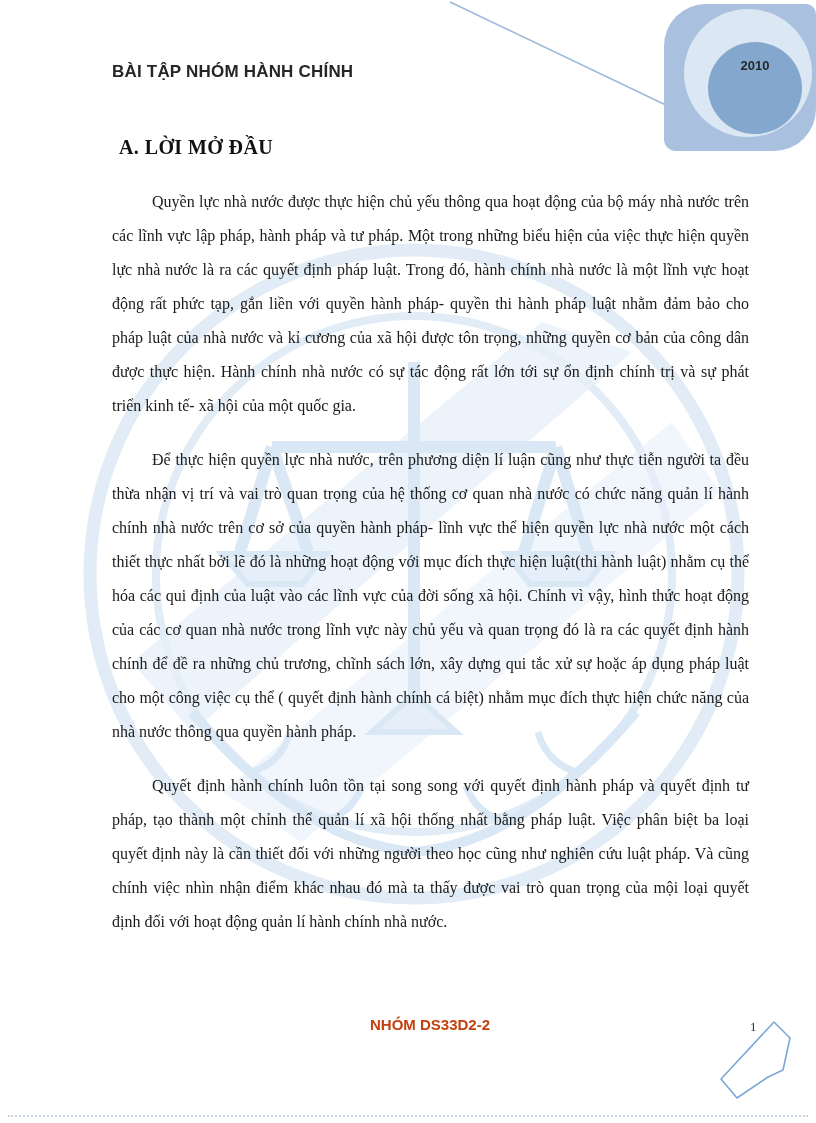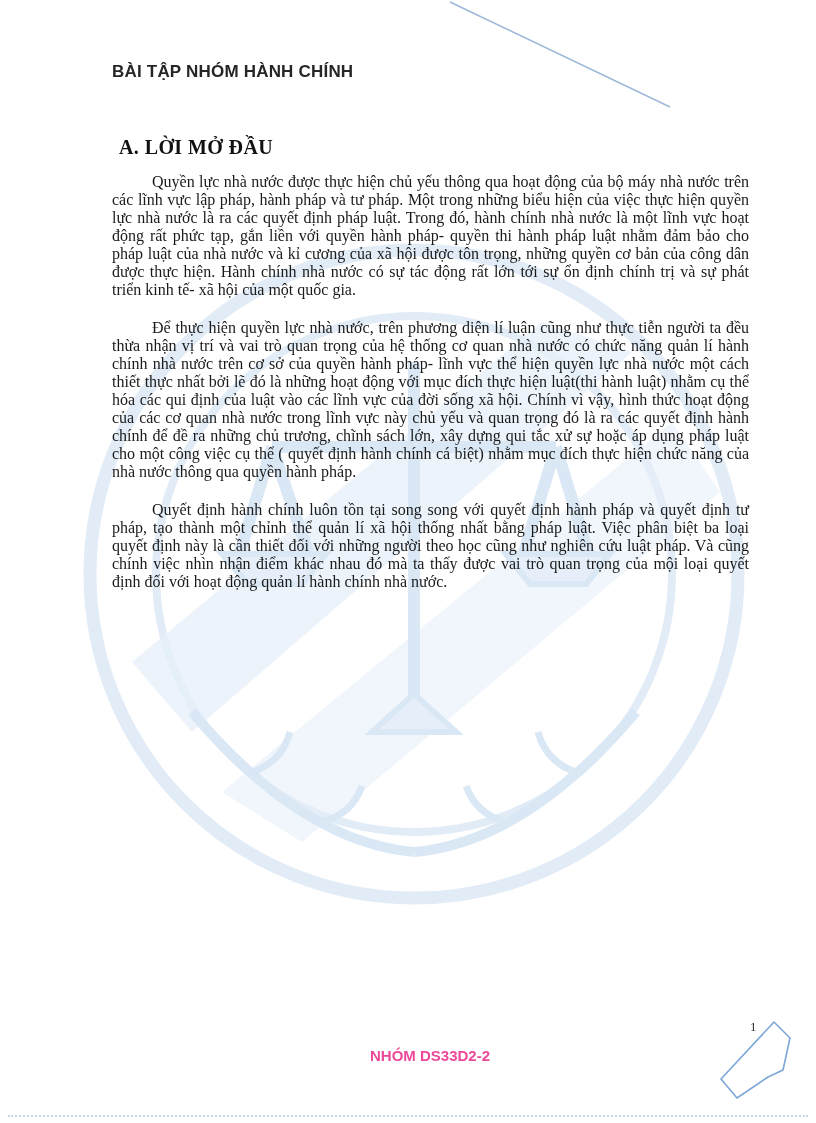--- a/index.html
+++ b/index.html
@@ -45,30 +45,30 @@
   
   .section-heading{
     position:absolute;left:119px;top:136px;
     font-weight:bold;font-size:20px;color:#111;
     letter-spacing:.4px;
   }
   .content{
     position:absolute;left:112px;top:173px;width:637px;
   }
   .content p{
-    margin:0 0 20px 0;
-    font-size:16px;line-height:18px;
+    margin:12px 0 20px 0;
+    font-size:16px;line-height:34px;
     text-align:justify;text-indent:40px;
   }
   
   .footer-group{
-    position:absolute;left:112px;top:1047px;width:636px;
+    position:absolute;left:112px;top:1016px;width:636px;
     text-align:center;
     font-family:"Liberation Sans", sans-serif;
-    font-weight:bold;font-size:15px;color:#ec4899;
+    font-weight:bold;font-size:15px;color:#c2410c;
   }
   .page-number{
     position:absolute;left:750px;top:1019px;
     font-size:13px;color:#333;
   }
   .corner-polygon{position:absolute;left:710px;top:1010px;width:96px;height:100px;pointer-events:none;}
   .bottom-dotted{
     position:absolute;left:8px;top:1115px;width:800px;height:0;
     border-bottom:2px dotted #ccd7e6;
   }
@@ -110,20 +110,27 @@
       </g>
     </g>
   </svg>
 
   <div class="header-title">BÀI TẬP NHÓM HÀNH CHÍNH</div>
 
   <svg class="diag-line" viewBox="0 0 816 200" aria-hidden="true">
     <line x1="450" y1="2" x2="670" y2="107" stroke="#9fb9da" stroke-width="1.6"></line>
   </svg>
 
+  <div class="year-badge">
+    <div class="circle-light">
+      <div class="circle-dark">
+        <div class="year-text">2010</div>
+      </div>
+    </div>
+  </div>
 
   <div class="section-heading">A. LỜI MỞ ĐẦU</div>
 
   <div class="content">
     <p>Quyền lực nhà nước được thực hiện chủ yếu thông qua hoạt động của bộ máy nhà nước trên các lĩnh vực lập pháp, hành pháp và tư pháp. Một trong những biểu hiện của việc thực hiện quyền lực nhà nước là ra các quyết định pháp luật. Trong đó, hành chính nhà nước là một lĩnh vực hoạt động rất phức tạp, gắn liền với quyền hành pháp- quyền thi hành pháp luật nhằm đảm bảo cho pháp luật của nhà nước và kỉ cương của xã hội được tôn trọng, những quyền cơ bản của công dân được thực hiện. Hành chính nhà nước có sự tác động rất lớn tới sự ổn định chính trị và sự phát triển kinh tế- xã hội của một quốc gia.</p>
     <p>Để thực hiện quyền lực nhà nước, trên phương diện lí luận cũng như thực tiễn người ta đều thừa nhận vị trí và vai trò quan trọng của hệ thống cơ quan nhà nước có chức năng quản lí hành chính nhà nước trên cơ sở của quyền hành pháp- lĩnh vực thể hiện quyền lực nhà nước một cách thiết thực nhất bởi lẽ đó là những hoạt động với mục đích thực hiện luật(thi hành luật) nhằm cụ thể hóa các qui định của luật vào các lĩnh vực của đời sống xã hội. Chính vì vậy, hình thức hoạt động của các cơ quan nhà nước trong lĩnh vực này chủ yếu và quan trọng đó là ra các quyết định hành chính để đề ra những chủ trương, chĩnh sách lớn, xây dựng qui tắc xử sự hoặc áp dụng pháp luật cho một công việc cụ thể ( quyết định hành chính cá biệt) nhằm mục đích thực hiện chức năng của nhà nước thông qua quyền hành pháp.</p>
     <p>Quyết định hành chính luôn tồn tại song song với quyết định hành pháp và quyết định tư pháp, tạo thành một chỉnh thể quản lí xã hội thống nhất bằng pháp luật. Việc phân biệt ba loại quyết định này là cần thiết đối với những người theo học cũng như nghiên cứu luật pháp. Và cũng chính việc nhìn nhận điểm khác nhau đó mà ta thấy được vai trò quan trọng của mội loại quyết định đối với hoạt động quản lí hành chính nhà nước.</p>
   </div>
 
   <div class="footer-group">NHÓM DS33D2-2</div>

